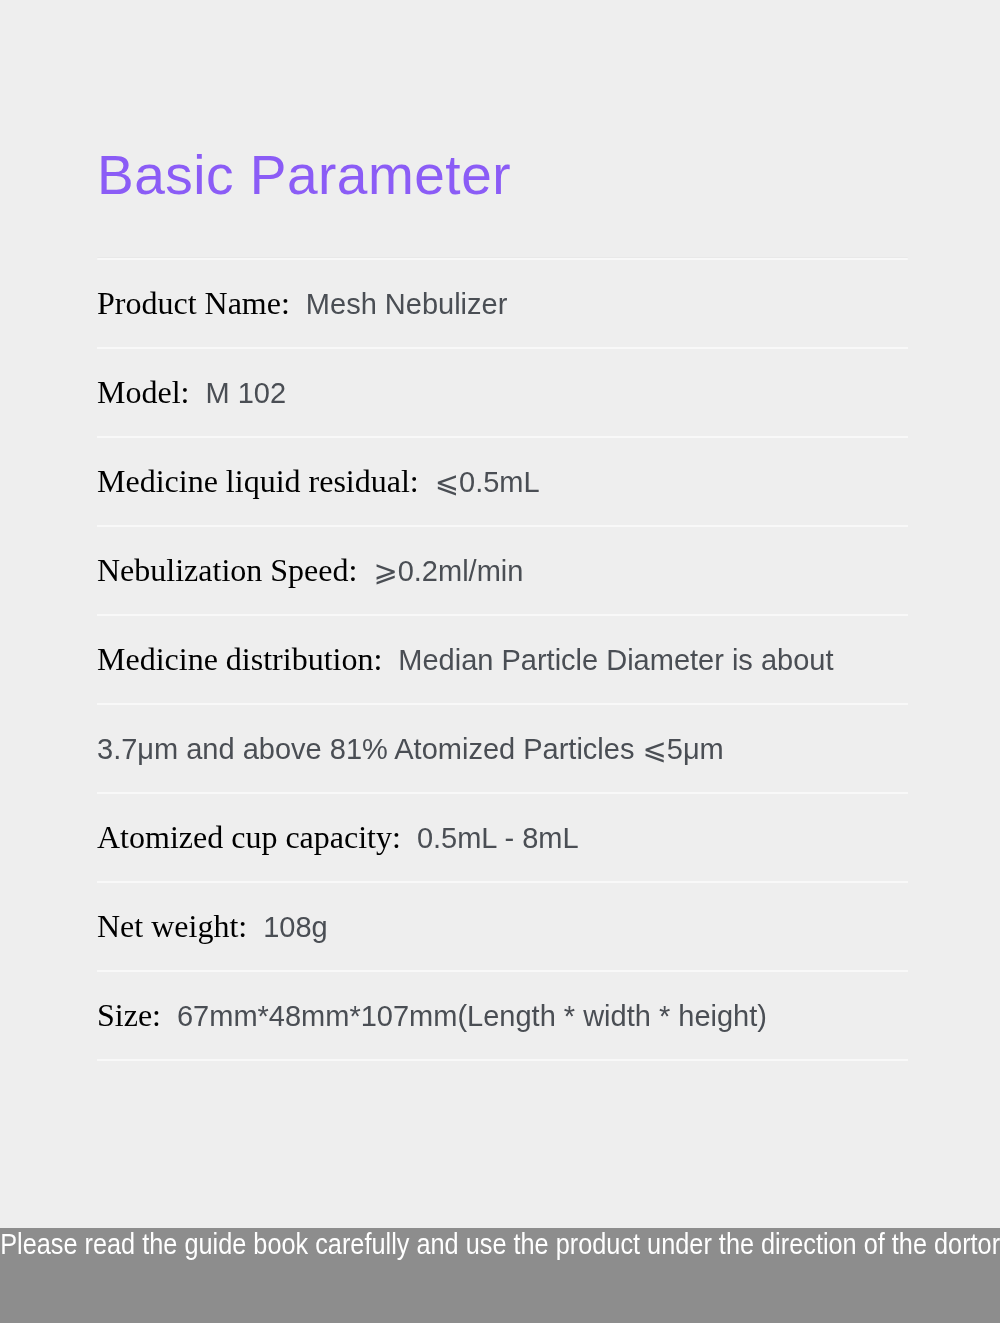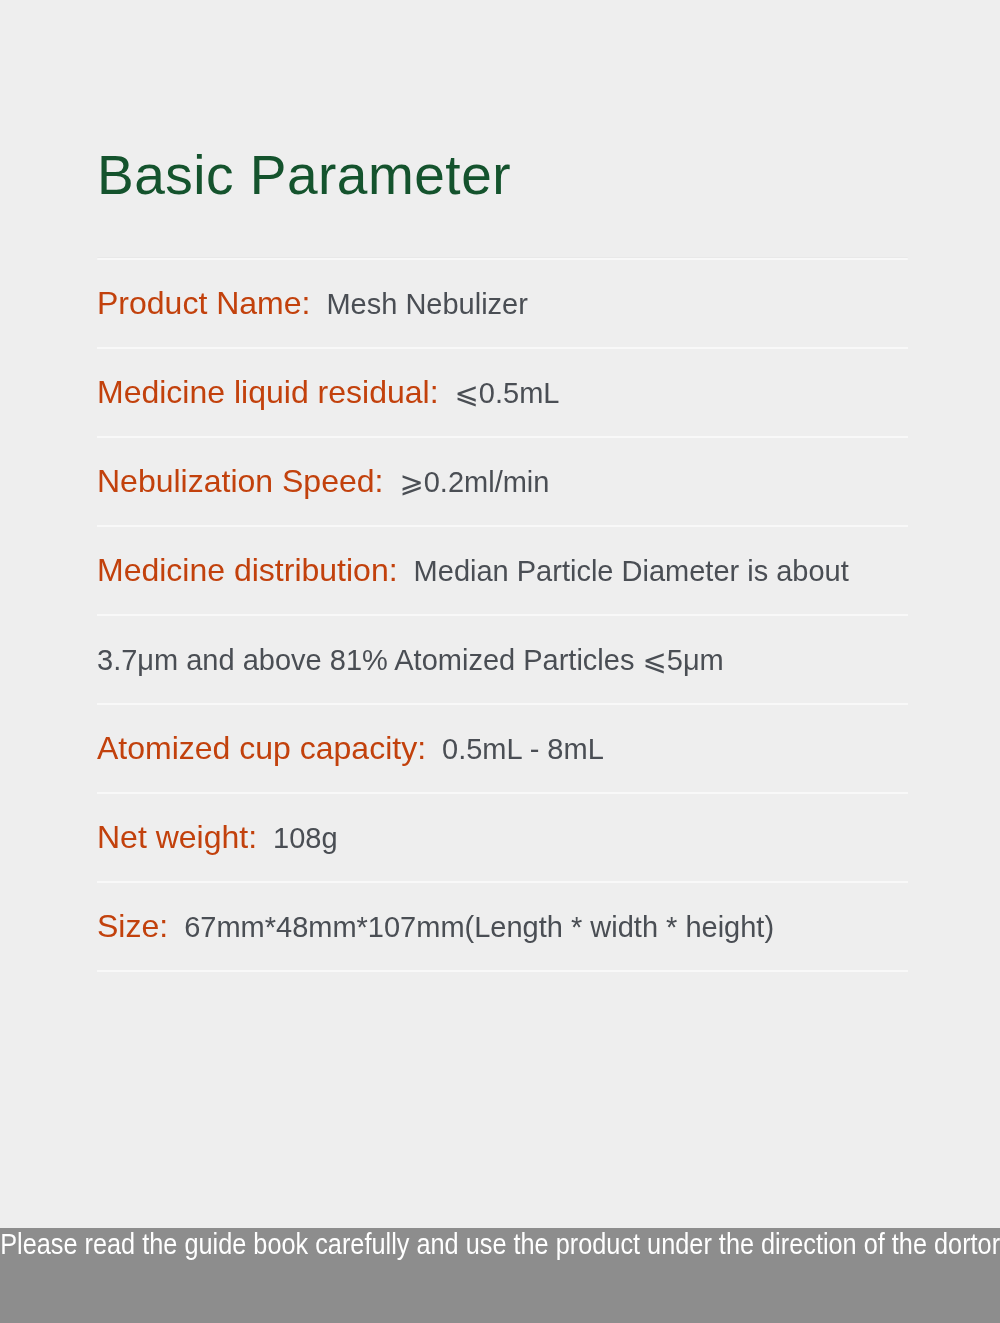--- a/index.html
+++ b/index.html
@@ -12,43 +12,44 @@
     overflow: hidden;
   }
   .content {
     margin-left: 97px;
     width: 811px;
     padding-top: 143px;
   }
   .title {
     font-size: 55px;
     font-weight: 400;
-    color: #14532d;
+    color: #8b5cf6;
     margin: 0;
     line-height: 64px;
     letter-spacing: 0.5px;
   }
   .divider {
     height: 2px;
     background: #f8f8f8;
     border-radius: 1px;
     box-shadow: 0 -1px 0 rgba(0,0,0,0.025);
   }
   .title-divider { margin-top: 51px; }
   .row {
     height: 87px;
     display: flex;
     align-items: center;
     border-bottom: 2px solid #f8f8f8;
   }
   .row-line { white-space: nowrap; }
   .label {
     font-size: 32px;
-    color: #c2410c;
+    color: #000000;
     margin-right: 16px;
+    font-family: Liberation Serif, serif;
   }
   .value {
     font-size: 29px;
     color: #4a4e54;
   }
   .footer {
     position: absolute;
     left: 0;
     bottom: 0;
     width: 1000px;
@@ -71,20 +72,25 @@
 
 <div class="page">
   <div class="content">
     <h1 class="title">Basic Parameter</h1>
     <div class="divider title-divider"></div>
 
     <div class="rows">
       <div class="row">
         <div class="row-line">
           <span class="label">Product Name:</span><span class="value">Mesh Nebulizer</span>
+        </div>
+      </div>
+      <div class="row">
+        <div class="row-line">
+          <span class="label">Model:</span><span class="value">M 102</span>
         </div>
       </div>
       <div class="row">
         <div class="row-line">
           <span class="label">Medicine liquid residual:</span><span class="value">⩽0.5mL</span>
         </div>
       </div>
       <div class="row">
         <div class="row-line">
           <span class="label">Nebulization Speed:</span><span class="value">⩾0.2ml/min</span>

